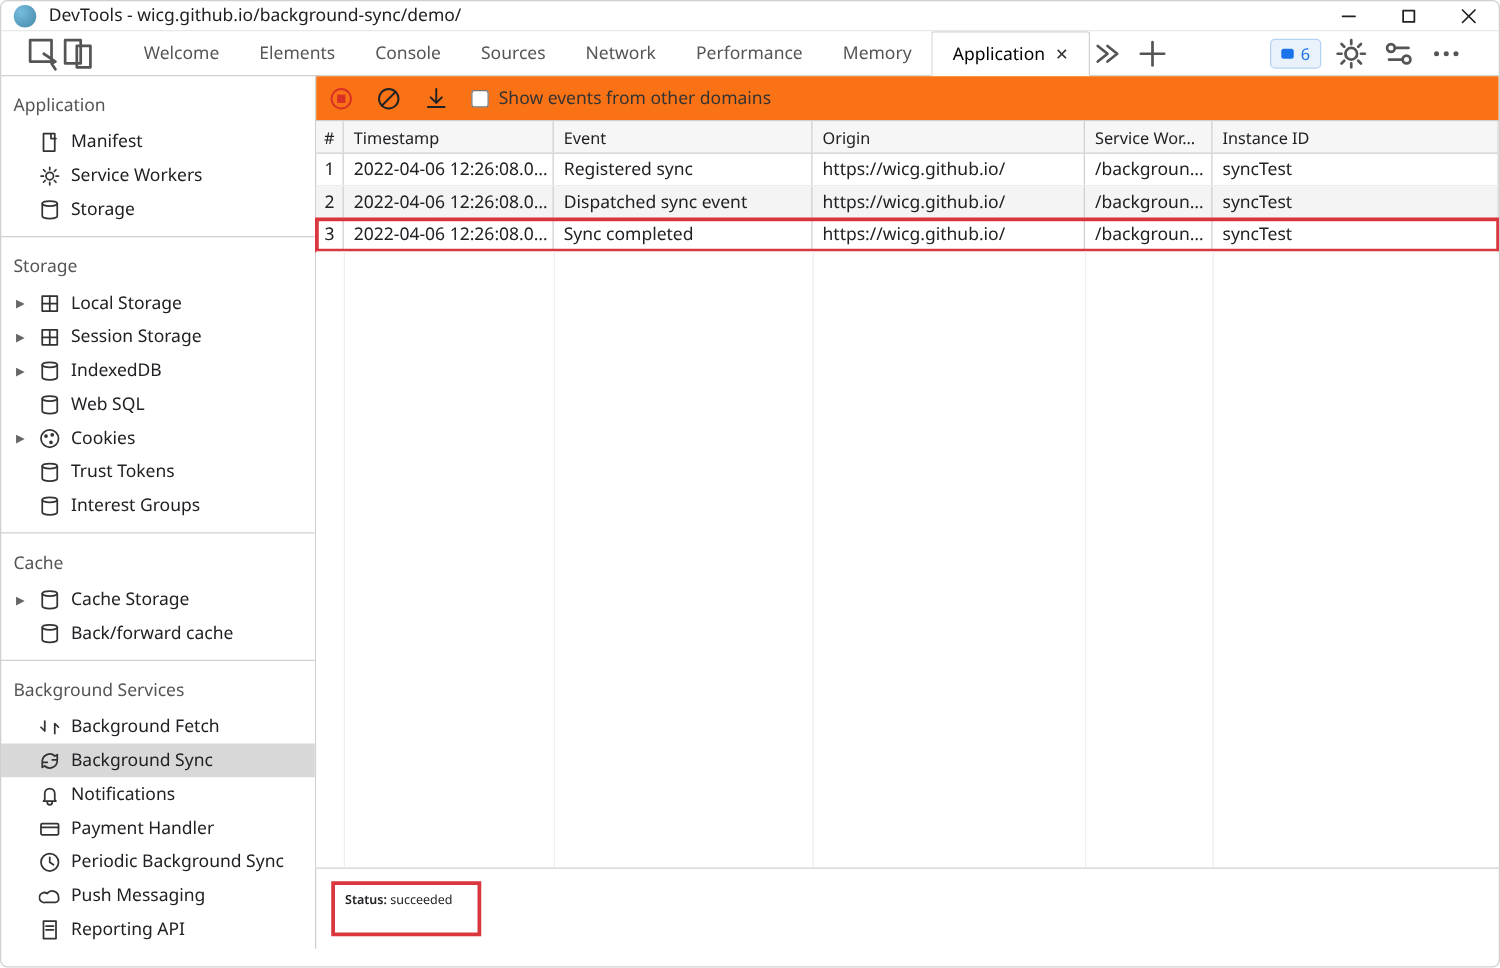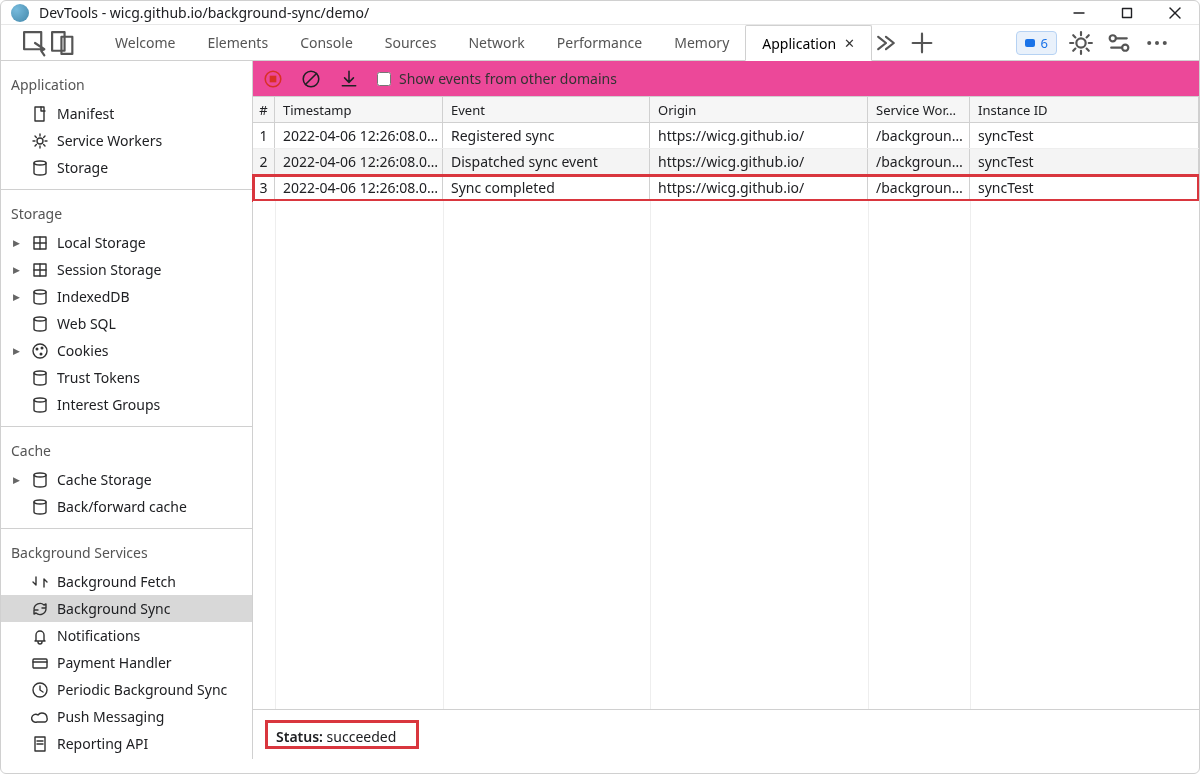--- a/index.html
+++ b/index.html
@@ -81,21 +81,21 @@
       padding: 4px 10px 4px 26px;
       cursor:pointer;
       font-size:14px;
     }
     .sb-item .arrow { width:10px; display:inline-flex; color:#666; margin-left:-14px;}
     .sb-item .icon { width:18px; display:inline-flex; justify-content:center; color:#333;}
     .sb-item.selected { background:#d8d8d8; }
     .main { flex:1; display:flex; flex-direction:column; min-width:0;}
     .action-bar {
       height:36px; border-bottom:1px solid #d0d0d0;
-      background:#ec4899;
+      background:#f97316;
       display:flex; align-items:center; padding:0 10px; gap:18px;
     }
     .act-btn { width:20px; height:20px; display:flex; align-items:center; justify-content:center; cursor:pointer;}
     .checkbox-label { display:flex; align-items:center; gap:8px; font-size:14px; color:#333;}
     .checkbox-label input { width:14px; height:14px;}
     .table-header { display:flex; height:26px; border-bottom:1px solid #d0d0d0; background:#f6f6f6; font-size:13px; }
     .table-header .th, .table-row .td {
       border-right:1px solid #d0d0d0;
       padding: 4px 8px;
       white-space:nowrap; overflow:hidden; text-overflow:ellipsis;
@@ -108,21 +108,21 @@
     .c-sw{width:102px;}
     .c-id{flex:1; border-right:none;}
     .table-body { flex:0 0 auto; }
     .table-row { display:flex; height:26px; border-bottom:1px solid #eee; font-size:14px;}
     .table-row.alt { background:#f4f4f4; }
     .table-row.highlighted { outline: 3px solid #d9363e; outline-offset:-2px; }
     .grid-area { flex:1; border-bottom:1px solid #d0d0d0; position:relative; background:#fff; }
     .grid-lines { position:absolute; inset:0;}
     .grid-lines .vline { position:absolute; top:0; bottom:0; width:1px; background:#eee; }
     .detail-pane { padding: 10px 12px; }
-    .detail-box { display:inline-block; border:3px solid #d9363e; padding:4px 20px 0 8px; font-size:14px;}
+    .detail-box { display:inline-block; border:3px solid #d9363e; padding:4px 20px 20px 8px; font-size:10px;}
     .detail-box b { font-weight:600; }
     svg { stroke: currentColor; fill:none; stroke-width:1.4; stroke-linecap:round; stroke-linejoin:round;}
   </style>
 </head>
 <body>
 
 <div class="titlebar">
   <div class="app-icon"></div>
   <div class="title">DevTools - wicg.github.io/background-sync/demo/</div>
   <div class="win-controls">

